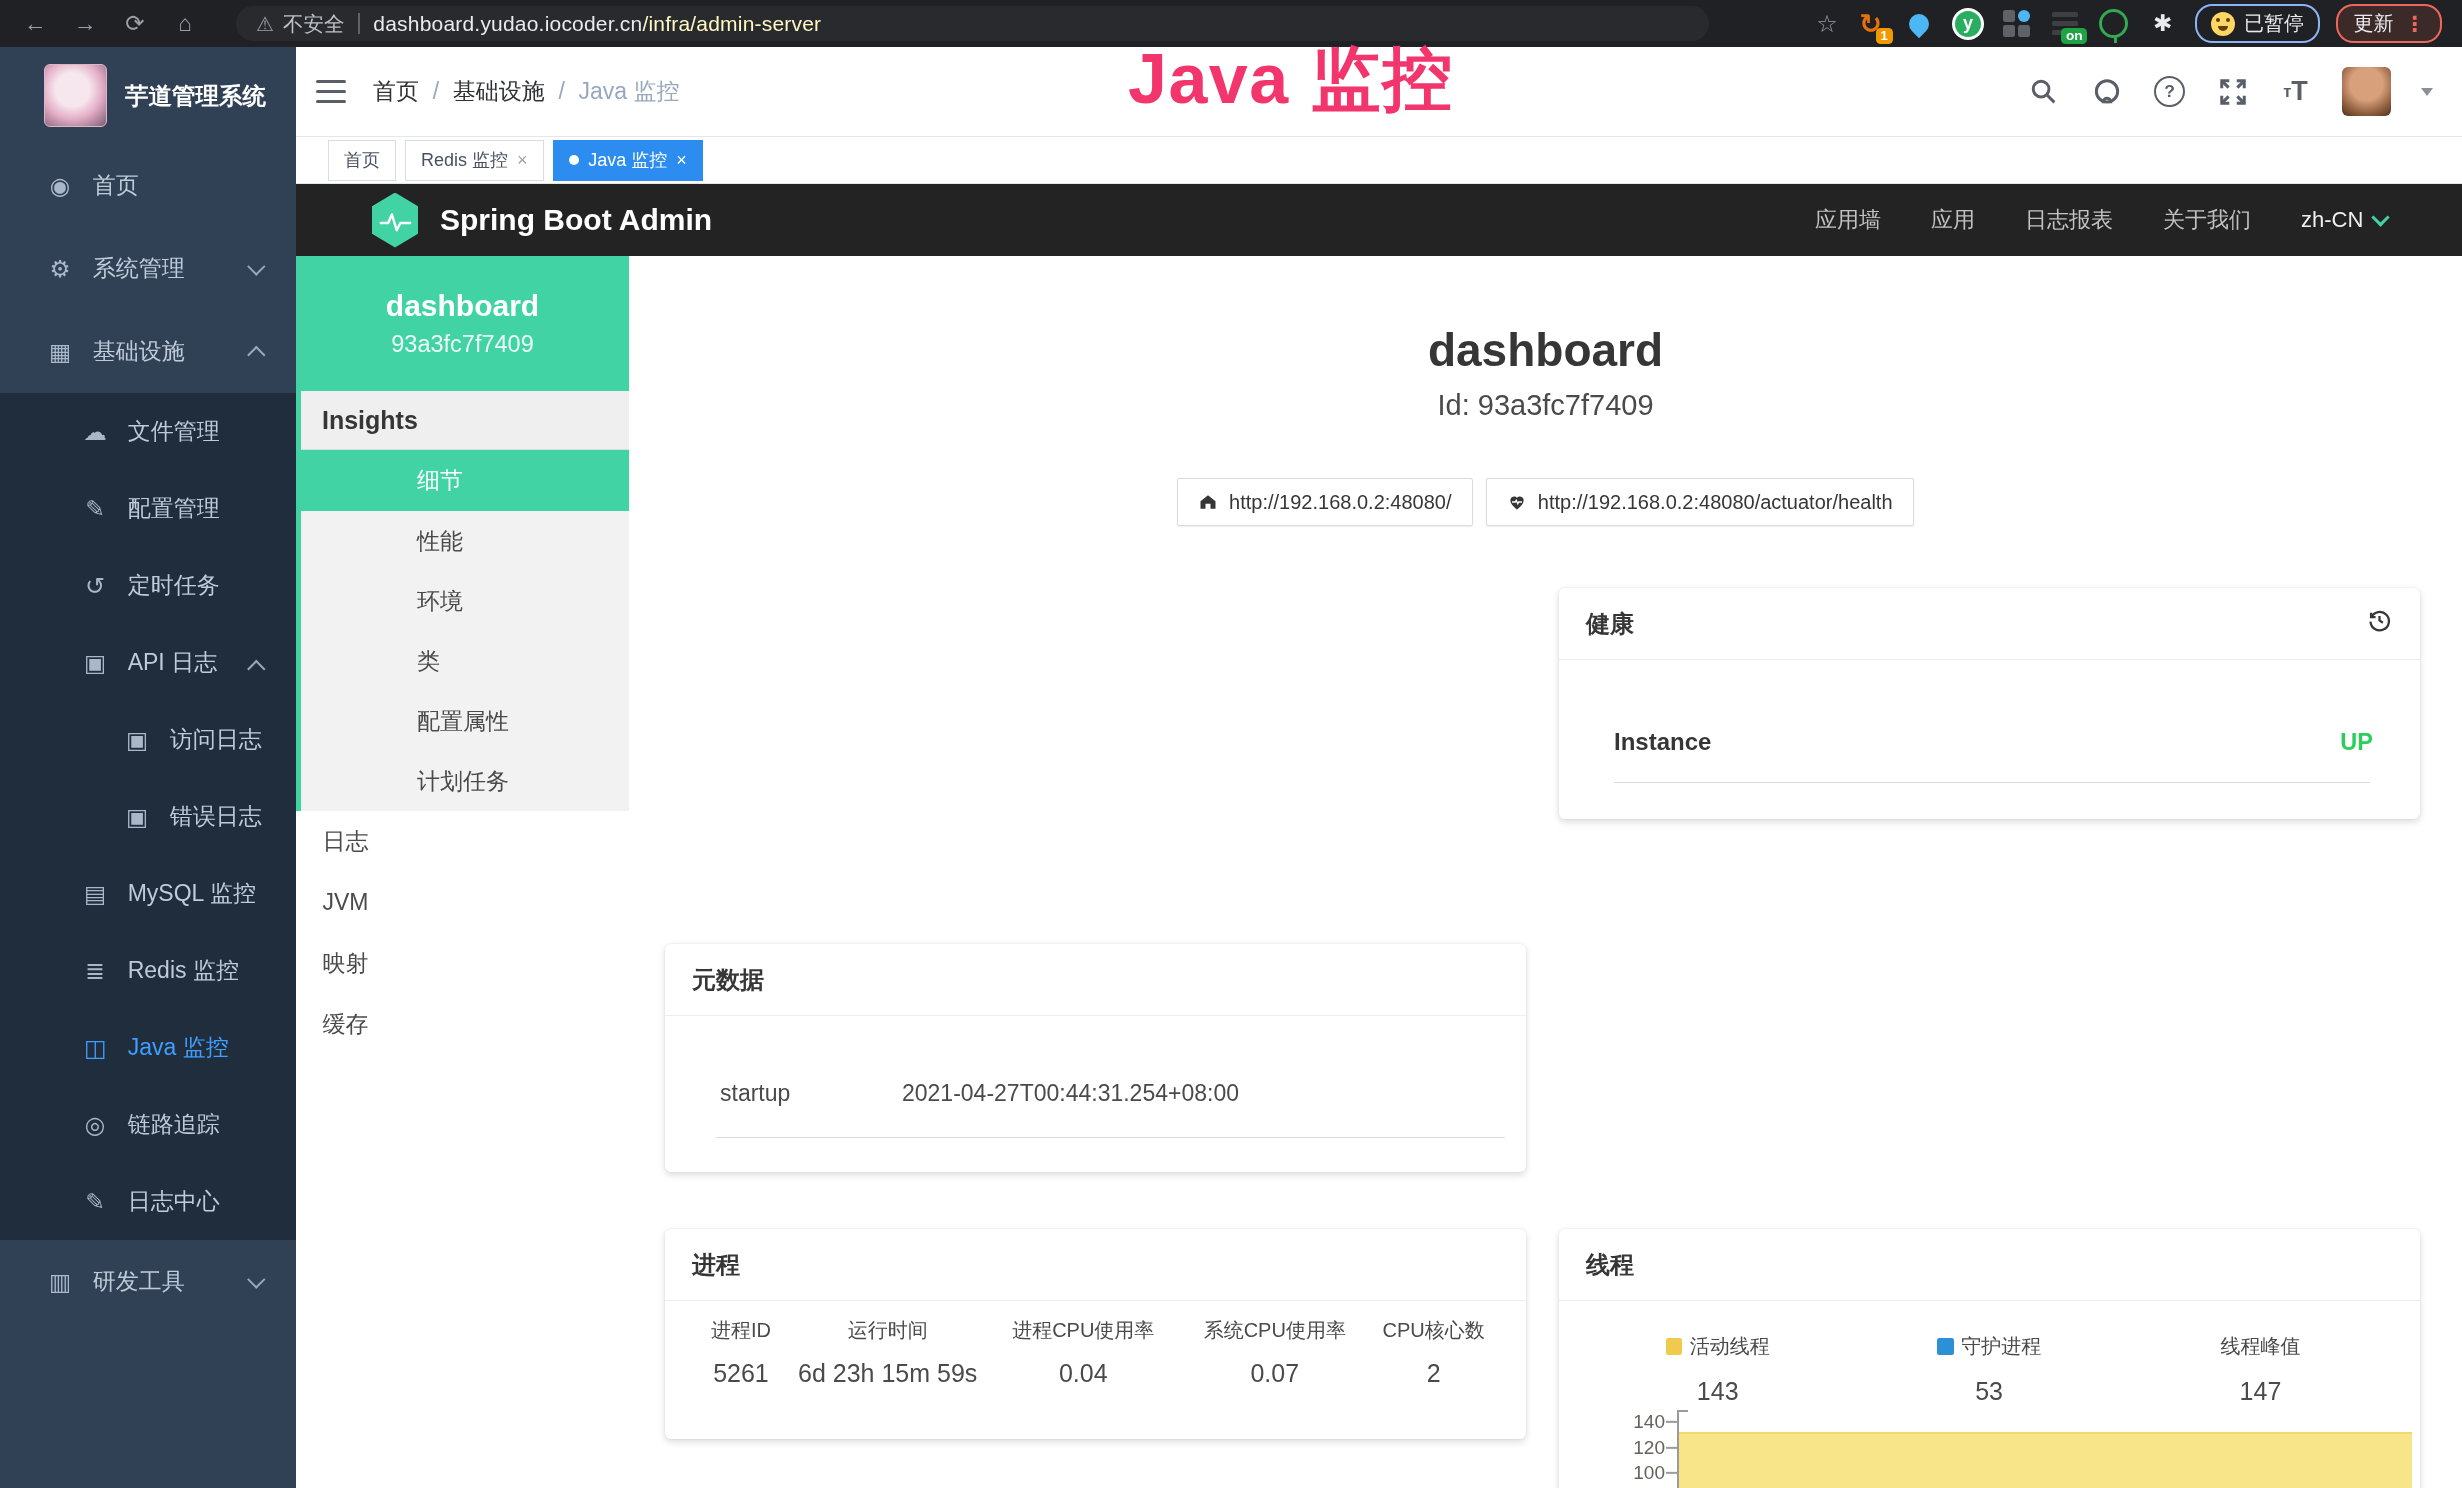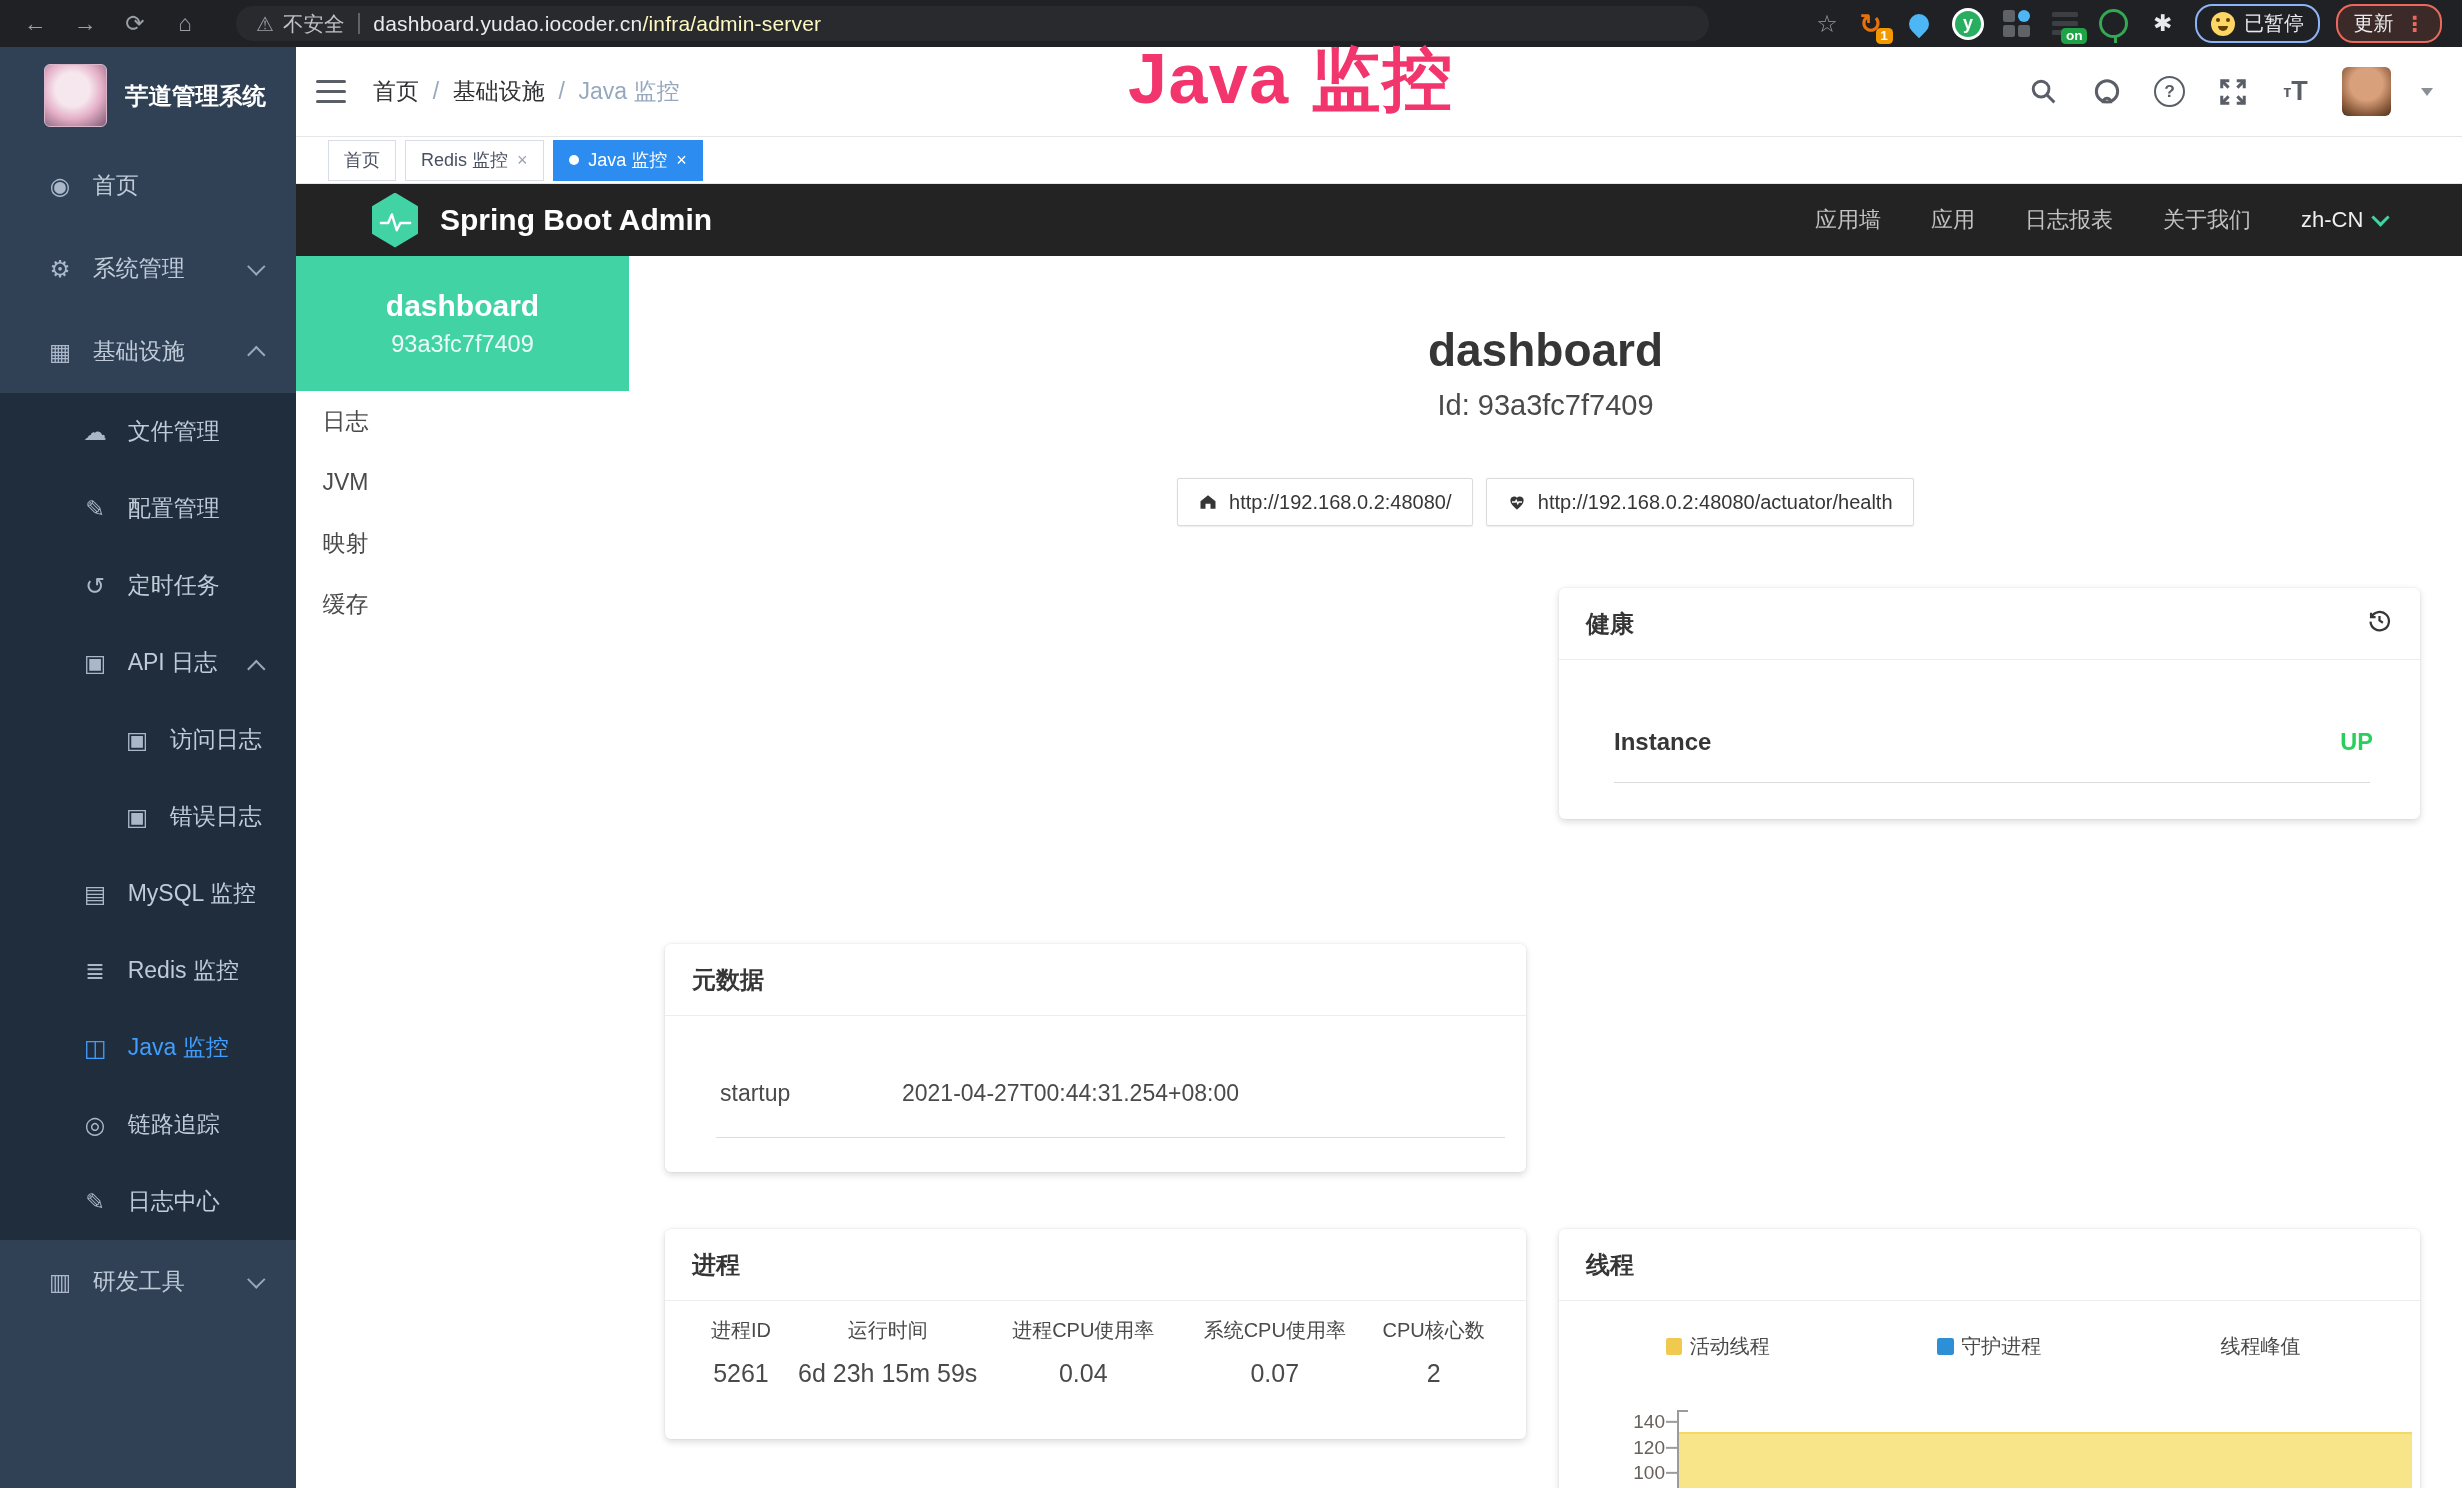--- a/index.html
+++ b/index.html
@@ -387,20 +387,29 @@
           <span class="gchev"></span>
         </span>
     </div>
   </div>
 
   <div class="sba-side">
     <div class="inst-head">
       <span class="inst-name">dashboard</span>
       <span class="inst-id">93a3fc7f7409</span>
     </div>
+    <div class="ins-group">
+      <div class="ins-label">Insights</div>
+      <div class="ins-item active">细节</div>
+      <div class="ins-item">性能</div>
+      <div class="ins-item">环境</div>
+      <div class="ins-item">类</div>
+      <div class="ins-item">配置属性</div>
+      <div class="ins-item">计划任务</div>
+    </div>
     <div class="root-item">日志</div>
     <div class="root-item">JVM</div>
     <div class="root-item">映射</div>
     <div class="root-item">缓存</div>
   </div>
 
   <div class="content">
     <div class="page-title">dashboard</div>
     <div class="page-id">Id: 93a3fc7f7409</div>
     <div class="links">
@@ -474,20 +483,25 @@
             <span>活动线程</span>
           </span>
         <span class="leg">
             <span class="sq blue"></span>
             <span>守护进程</span>
           </span>
         <span class="leg">
             <span>线程峰值</span>
           </span>
       </div>
+      <div class="leg-vals">
+        <span class="lv">143</span>
+        <span class="lv">53</span>
+        <span class="lv">147</span>
+      </div>
       <div class="chart">
         <span class="ytick" style="top:20px">140</span>
         <span class="ydash" style="top:20px"></span>
         <span class="ytick" style="top:46px">120</span>
         <span class="ydash" style="top:46px"></span>
         <span class="ytick" style="top:71px">100</span>
         <span class="ydash" style="top:71px"></span>
         <span class="axis"></span>
         <span class="axis-cap"></span>
         <div class="area"></div>

